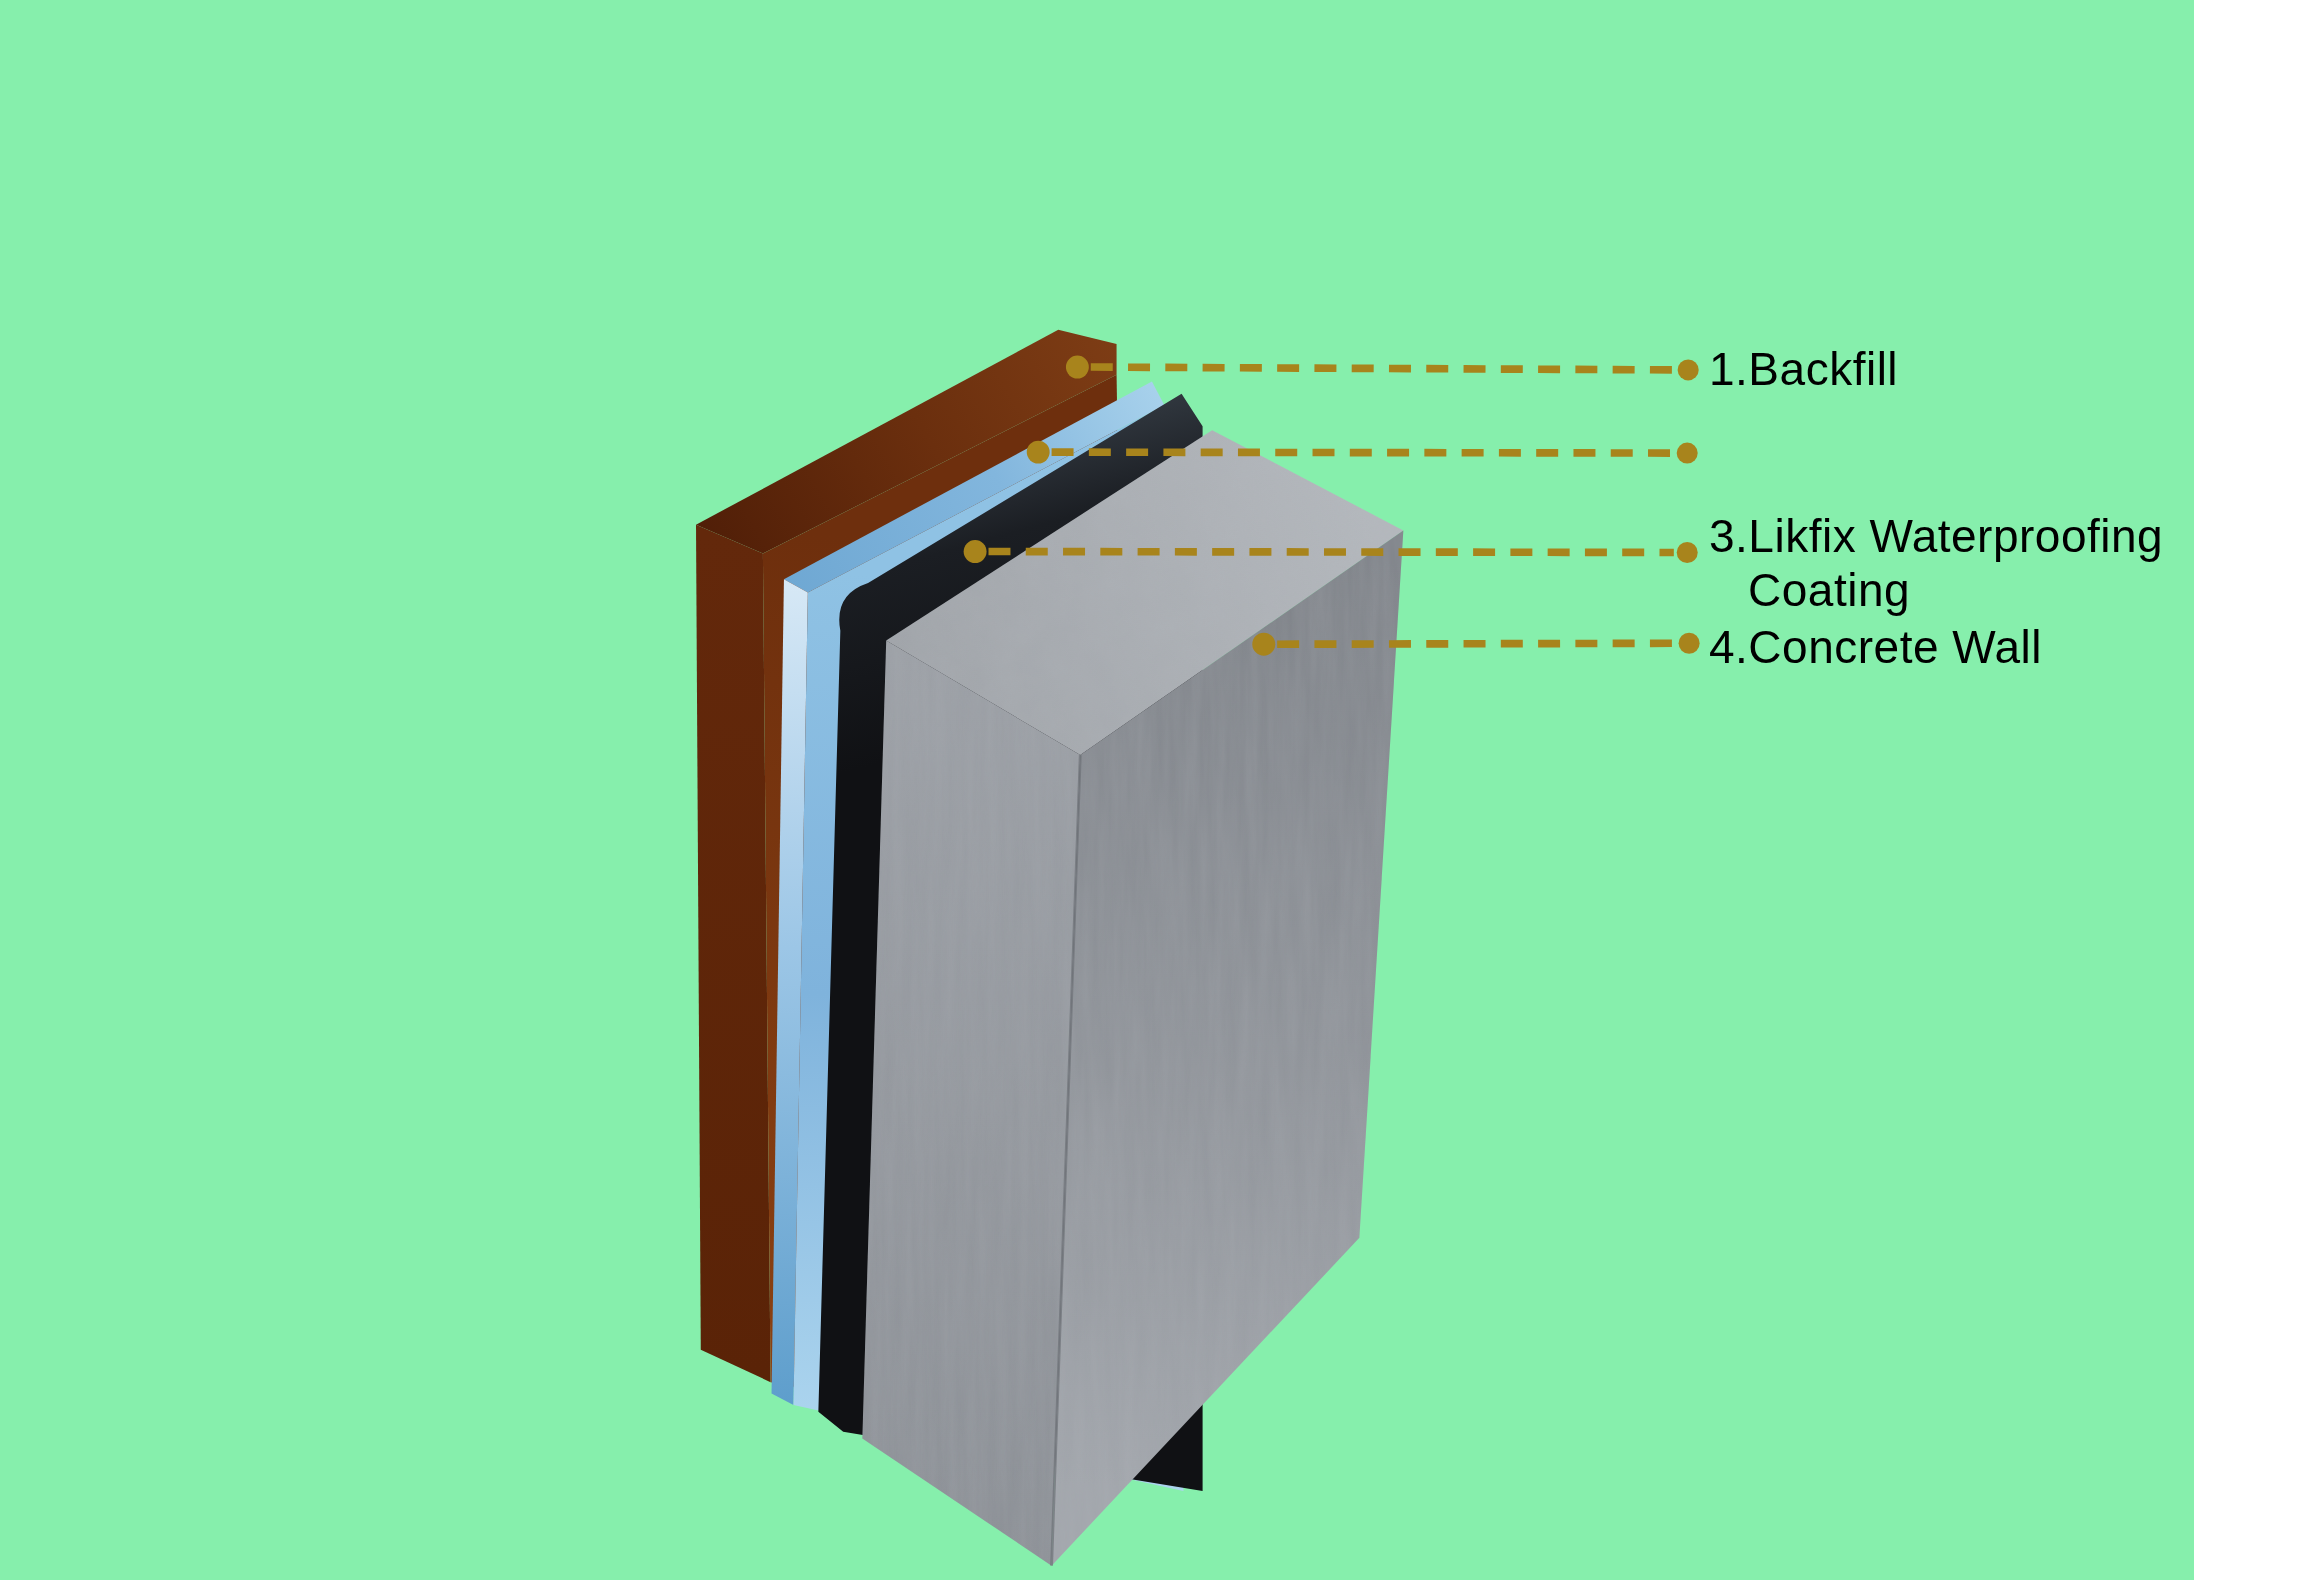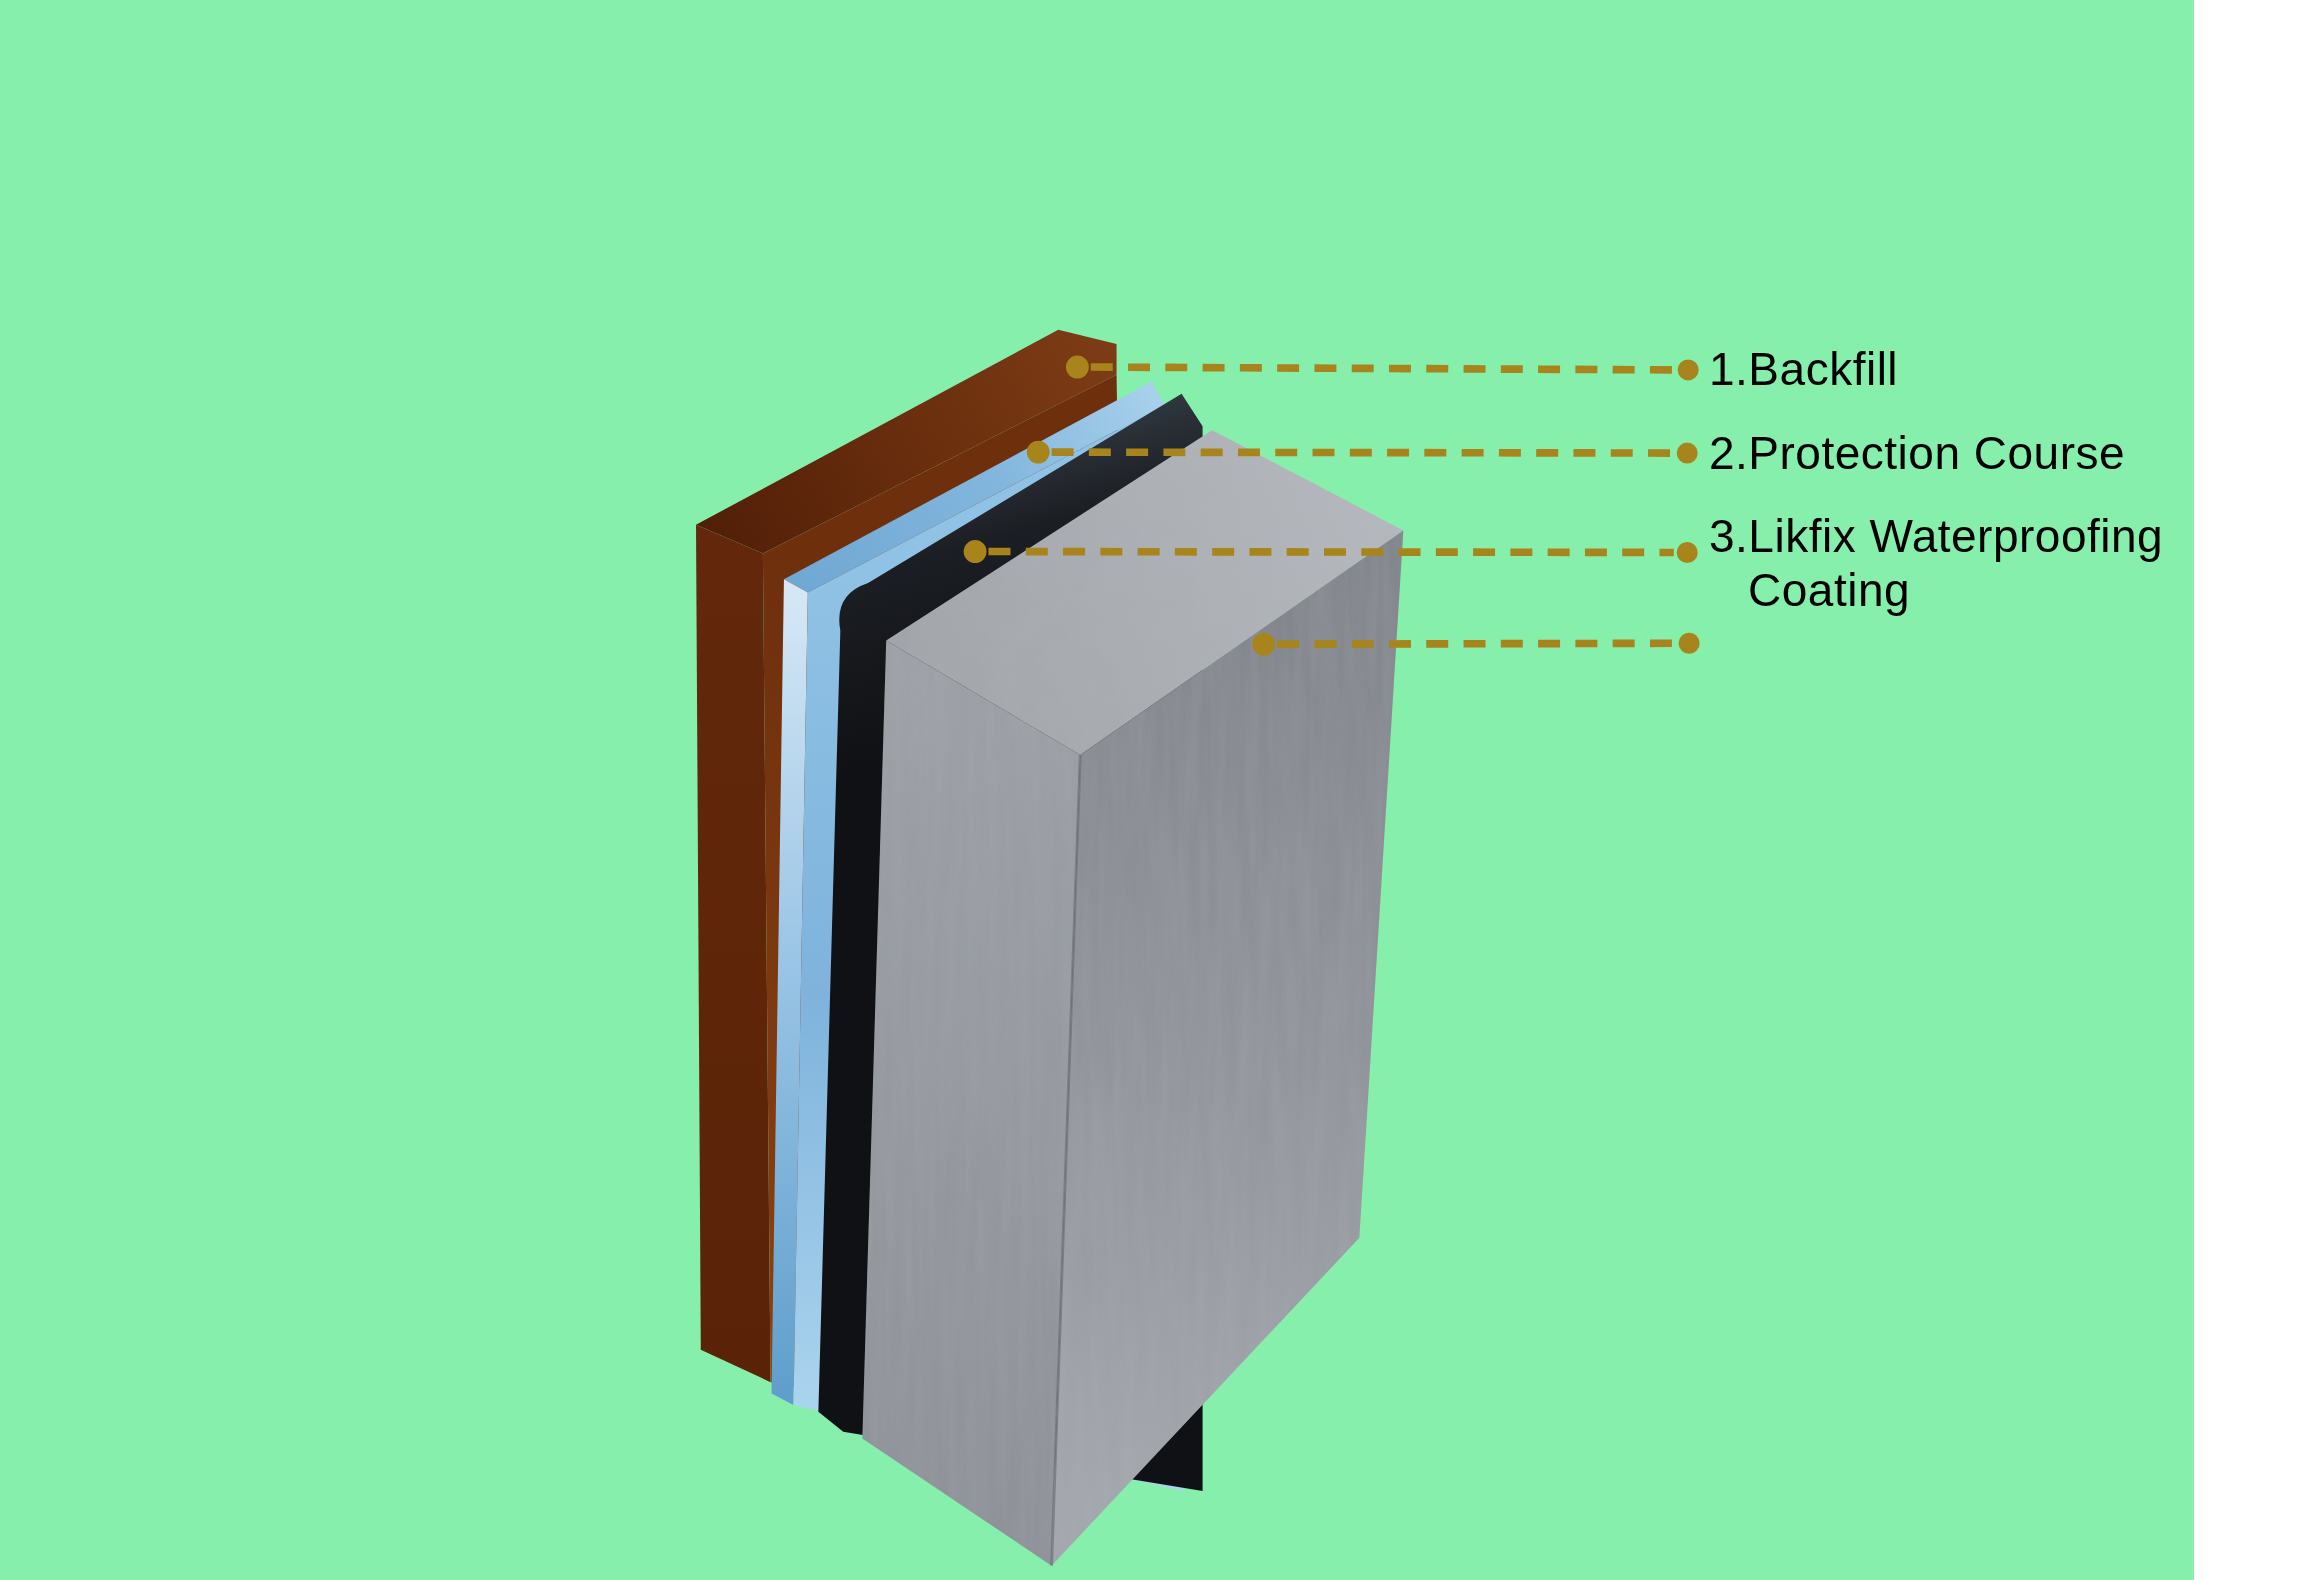--- a/index.html
+++ b/index.html
@@ -166,23 +166,23 @@
       <g>
         <circle cx="1322" cy="674" r="12" stroke="none"></circle>
         <line x1="1336" y1="674" x2="1752" y2="673" stroke-dasharray="23 16" fill="none"></line>
         <circle cx="1767" cy="673" r="11" stroke="none"></circle>
       </g>
     </g>
   </svg>
 
   <div class="layer-label" style="top:342px">1.Backfill</div>
 
-  <div class="layer-label" style="top:426px">2.Protection Course</div>
 
   <div class="layer-label" style="top:509px">
     <span>3.Likfix Waterproofing</span>
     <span class="label-line2">Coating</span>
   </div>
 
+  <div class="layer-label" style="top:620px">4.Concrete Wall</div>
 
 
 </div>
 
 
 </body></html>

